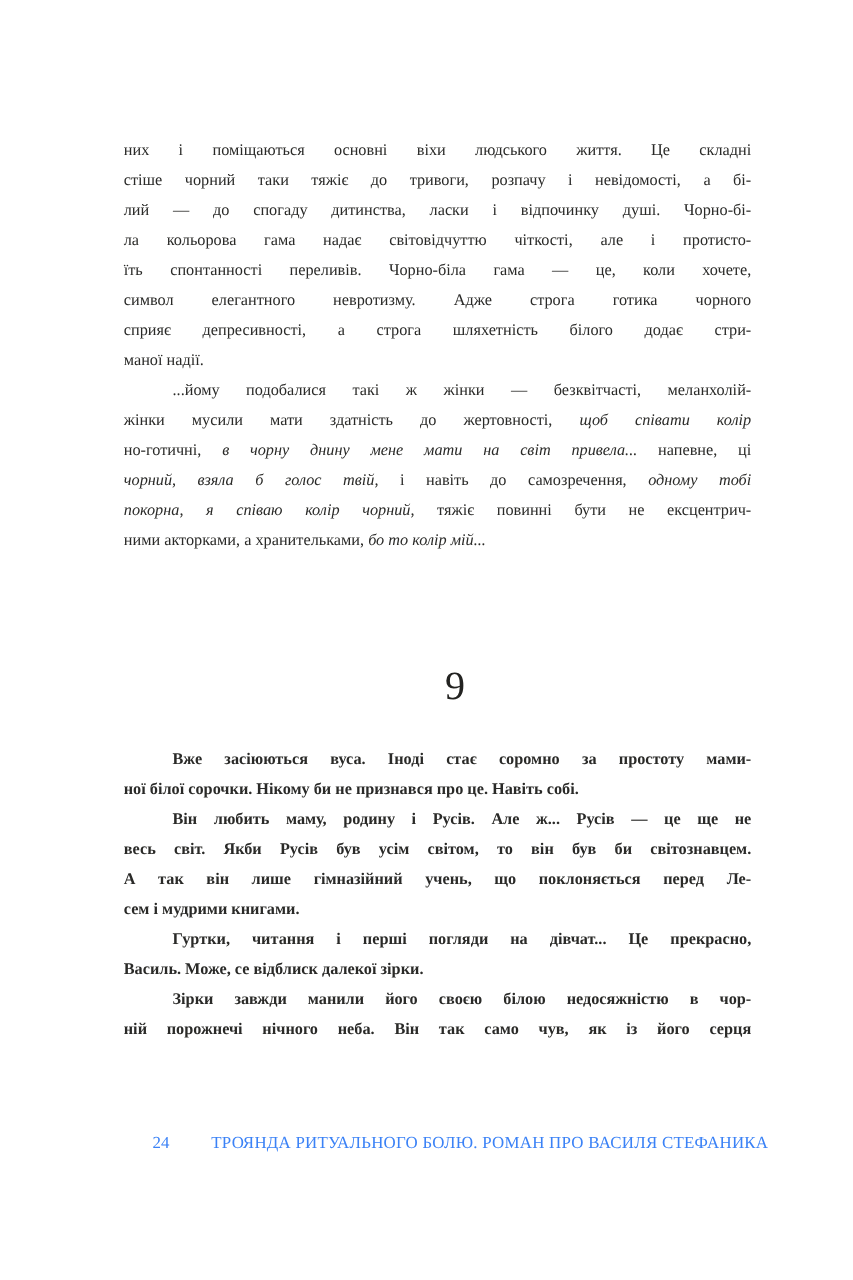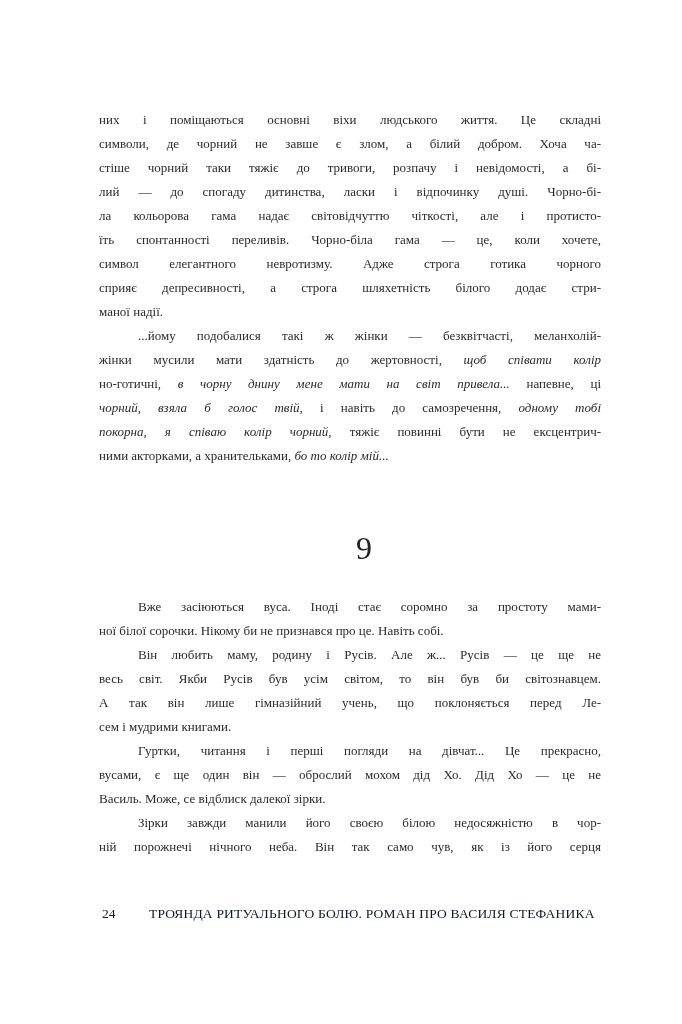--- a/index.html
+++ b/index.html
@@ -12,21 +12,21 @@
     color: #2a2a28;
     overflow: hidden;
   }
   .textcol {
     position: absolute;
     left: 99px;
     width: 502px;
     font-size: 13px;
   }
   #upper-text { top: 108px; }
-  #lower-text { top: 595px; }
+  #lower-text { top: 595px; font-weight: bold; }
   .para { margin: 0; }
   .line {
     height: 24px;
     line-height: 24px;
     text-align: justify;
     text-align-last: justify;
     white-space: nowrap;
   }
   .line.end { text-align-last: left; }
   .line.indent { padding-left: 39px; }
@@ -36,43 +36,42 @@
     left: 113px;
     top: 531px;
     width: 502px;
     text-align: center;
     font-size: 32px;
     line-height: 34px;
     color: #232321;
   }
   #page-footer {
     position: absolute;
-    left: 102px;
+    left: 122px;
     top: 905px;
     width: 540px;
     font-size: 13.5px;
     line-height: 18px;
-    color: #0f172a;
+    color: #3b82f6;
     white-space: nowrap;
   }
   #page-footer .pgnum {
     display: inline-block;
     width: 47px;
   }
   #page-footer .running {
     letter-spacing: 0.2px;
   }
 </style>
 </head>
 <body>
 
 <div id="upper-text" class="textcol">
     <div class="para">
       <div class="line"><span>них і поміщаються основні віхи людського життя. Це складні</span></div>
-      <div class="line"><span>символи, де чорний не завше є злом, а білий добром. Хоча ча-</span></div>
       <div class="line"><span>стіше чорний таки тяжіє до тривоги, розпачу і невідомості, а бі-</span></div>
       <div class="line"><span>лий — до спогаду дитинства, ласки і відпочинку душі. Чорно-бі-</span></div>
       <div class="line"><span>ла кольорова гама надає світовідчуттю чіткості, але і протисто-</span></div>
       <div class="line"><span>їть спонтанності переливів. Чорно-біла гама — це, коли хочете,</span></div>
       <div class="line"><span>символ елегантного невротизму. Адже строга готика чорного</span></div>
       <div class="line"><span>сприяє депресивності, а строга шляхетність білого додає стри-</span></div>
       <div class="line end"><span>маної надії.</span></div>
     </div>
     <div class="para">
       <div class="line indent"><span>...йому подобалися такі ж жінки — безквітчасті, меланхолій-</span></div>
@@ -92,21 +91,20 @@
       <div class="line end"><span>ної білої сорочки. Нікому би не признався про це. Навіть собі.</span></div>
     </div>
     <div class="para">
       <div class="line indent"><span>Він любить маму, родину і Русів. Але ж... Русів — це ще не</span></div>
       <div class="line"><span>весь світ. Якби Русів був усім світом, то він був би світознавцем.</span></div>
       <div class="line"><span>А так він лише гімназійний учень, що поклоняється перед Ле-</span></div>
       <div class="line end"><span>сем і мудрими книгами.</span></div>
     </div>
     <div class="para">
       <div class="line indent"><span>Гуртки, читання і перші погляди на дівчат... Це прекрасно,</span></div>
-      <div class="line"><span>вусами, є ще один він — оброслий мохом дід Хо. Дід Хо — це не</span></div>
       <div class="line end"><span>Василь. Може, се відблиск далекої зірки.</span></div>
     </div>
     <div class="para">
       <div class="line indent"><span>Зірки завжди манили його своєю білою недосяжністю в чор-</span></div>
       <div class="line"><span>ній порожнечі нічного неба. Він так само чув, як із його серця</span></div>
     </div>
   </div>
 
 <div id="page-footer">
   <span class="pgnum">24</span><span class="running">ТРОЯНДА РИТУАЛЬНОГО БОЛЮ. РОМАН ПРО ВАСИЛЯ СТЕФАНИКА</span>

